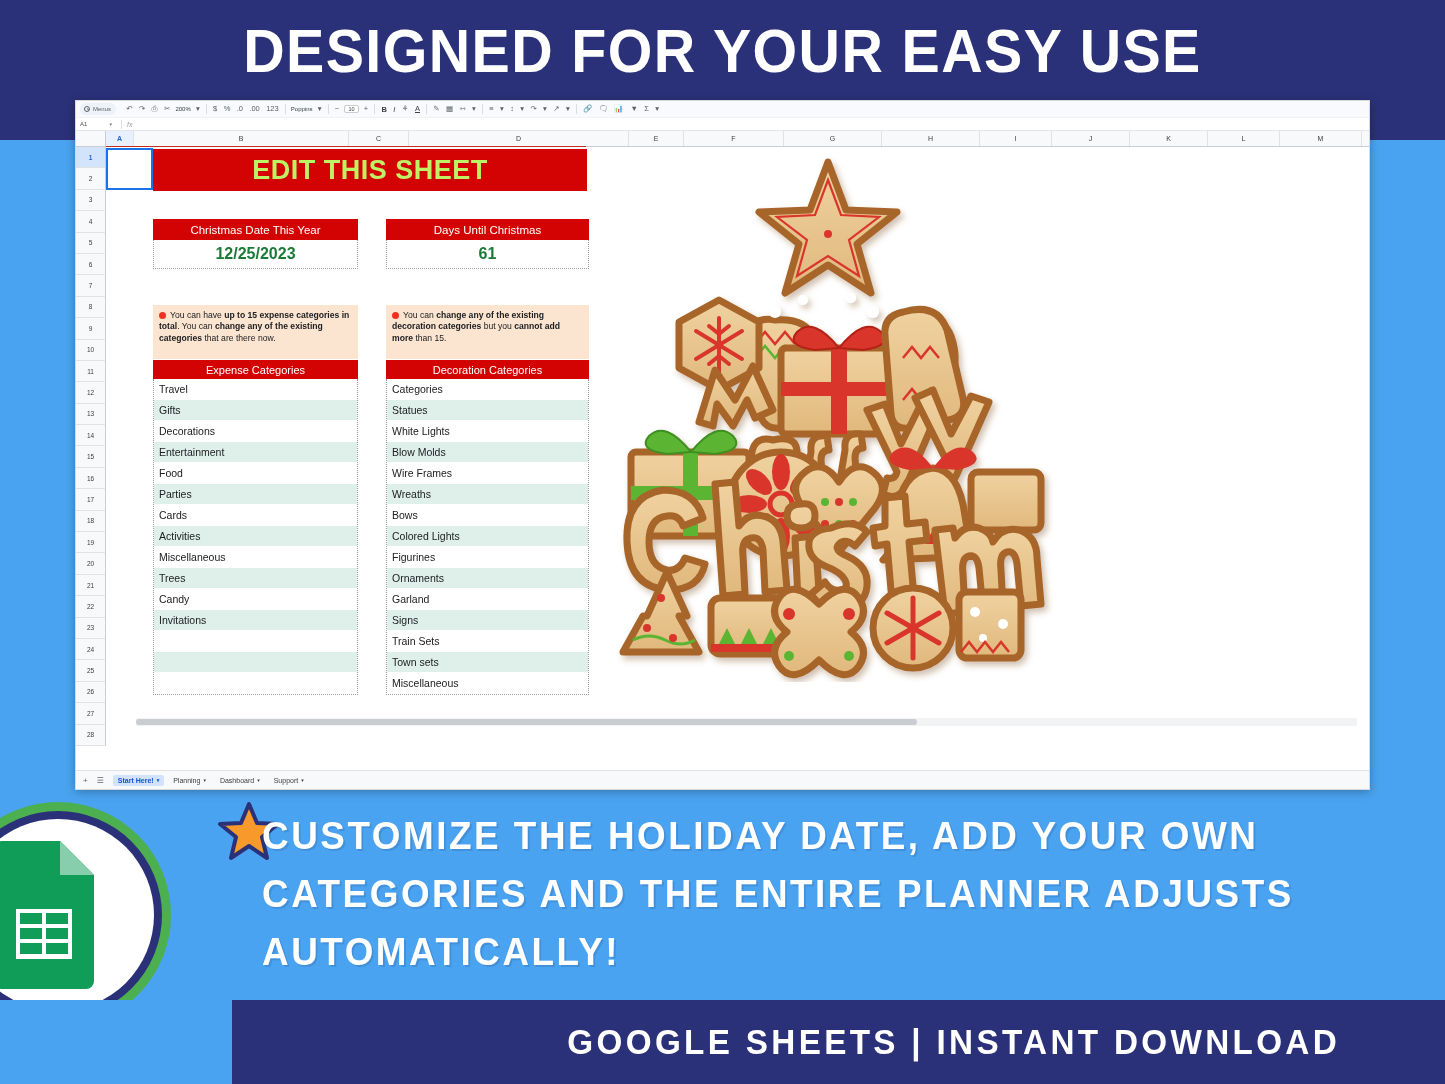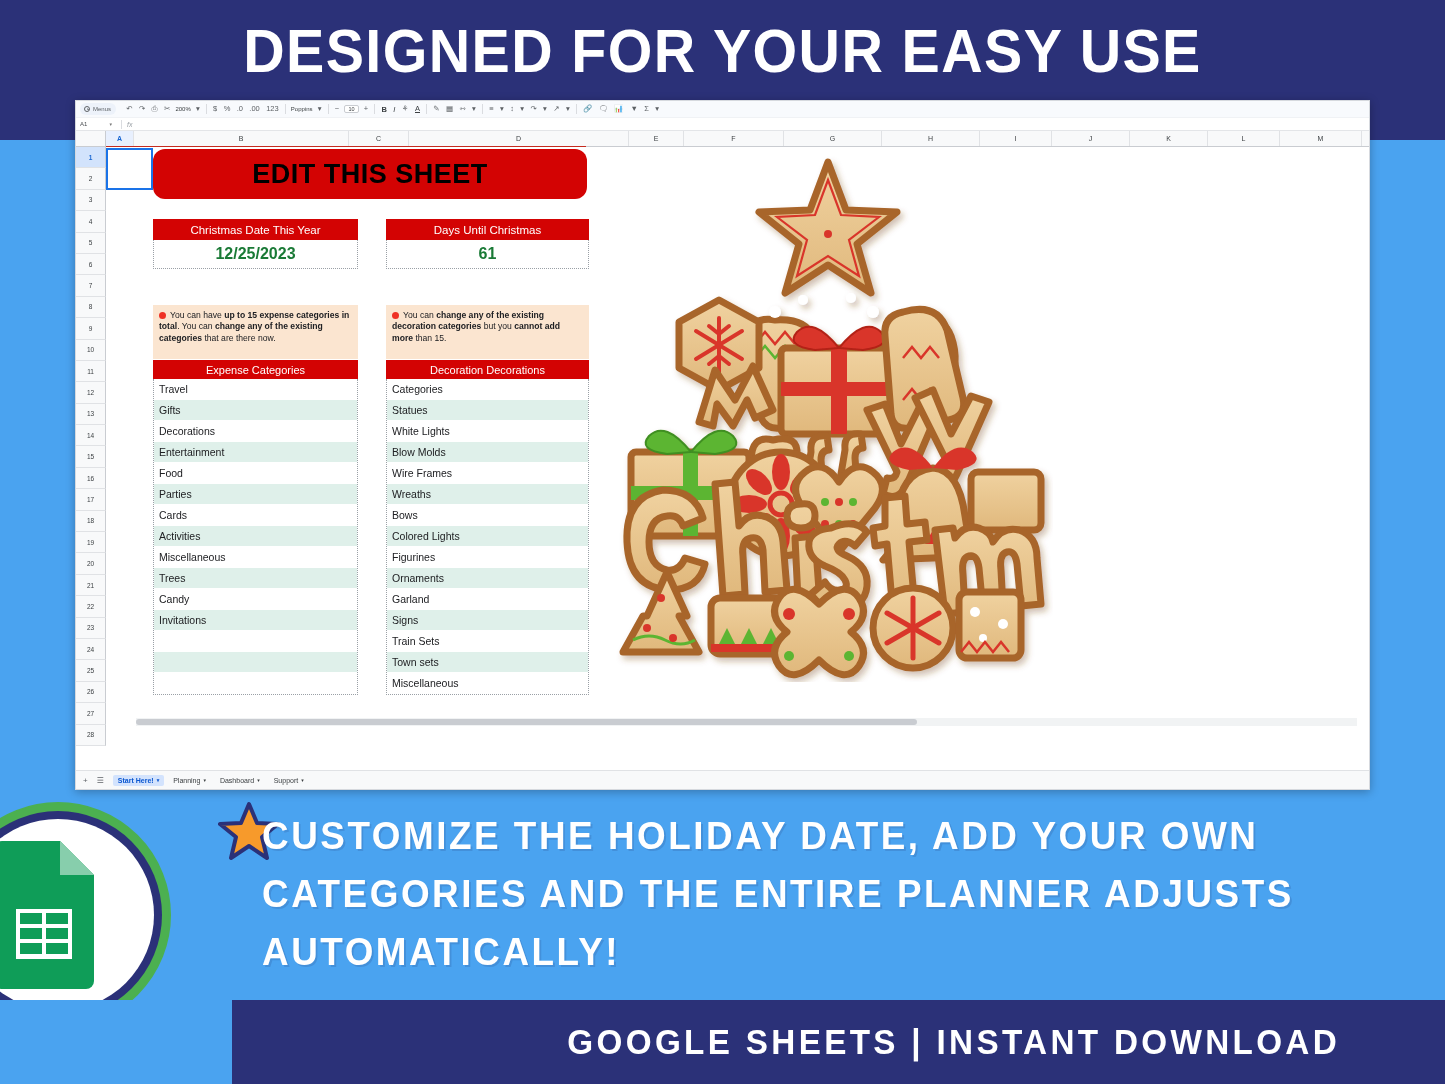--- a/index.html
+++ b/index.html
@@ -146,26 +146,25 @@
     font-size: 6.5px; color:#3c4043;
     display:flex; align-items:center; justify-content:center;
   }
   .row-head.sel { background:#d2e3fc; color:#1967d2; font-weight:bold; }
   .grid-body { position:relative; flex:1; background:#fff; }
 
   
   .cell-abs { position:absolute; }
 
   .banner-edit {
-    left: 47px; top: 2px; width: 434px; height: 50px;
+    left: 47px; top: 2px; width: 434px; height: 42px;
     background: #d30303;
-    color:#000000; font-weight:bold; font-size:27px;
+    color:#bef264; font-weight:bold; font-size:27px;
     display:flex; align-items:center; justify-content:center;
     letter-spacing: 0.5px;
-    border-radius: 12px;
   }
   .sel-cell-a1 {
     left: 0px; top: 1px; width: 47px; height: 42px;
     border: 2px solid #1a73e8; background:#fff;
   }
 
   .mini-title {
     background:#d30303; color:#fff;
     font-size: 11.5px; text-align:center;
     height: 21px; display:flex; align-items:center; justify-content:center;
@@ -425,21 +424,21 @@
                 <div class="list-item alt">Trees</div>
                 <div class="list-item">Candy</div>
                 <div class="list-item alt">Invitations</div>
                 <div class="list-item"></div>
                 <div class="list-item alt"></div>
                 <div class="list-item"></div>
               </div>
           </div>
 
           <div class="cell-abs" style="left:280px; top:213px; width:203px;">
-            <div class="list-head">Decoration Decorations</div>
+            <div class="list-head">Decoration Categories</div>
             <div class="list-wrap" id="list1">
                 <div class="list-item">Categories</div>
                 <div class="list-item alt">Statues</div>
                 <div class="list-item">White Lights</div>
                 <div class="list-item alt">Blow Molds</div>
                 <div class="list-item">Wire Frames</div>
                 <div class="list-item alt">Wreaths</div>
                 <div class="list-item">Bows</div>
                 <div class="list-item alt">Colored Lights</div>
                 <div class="list-item">Figurines</div>

